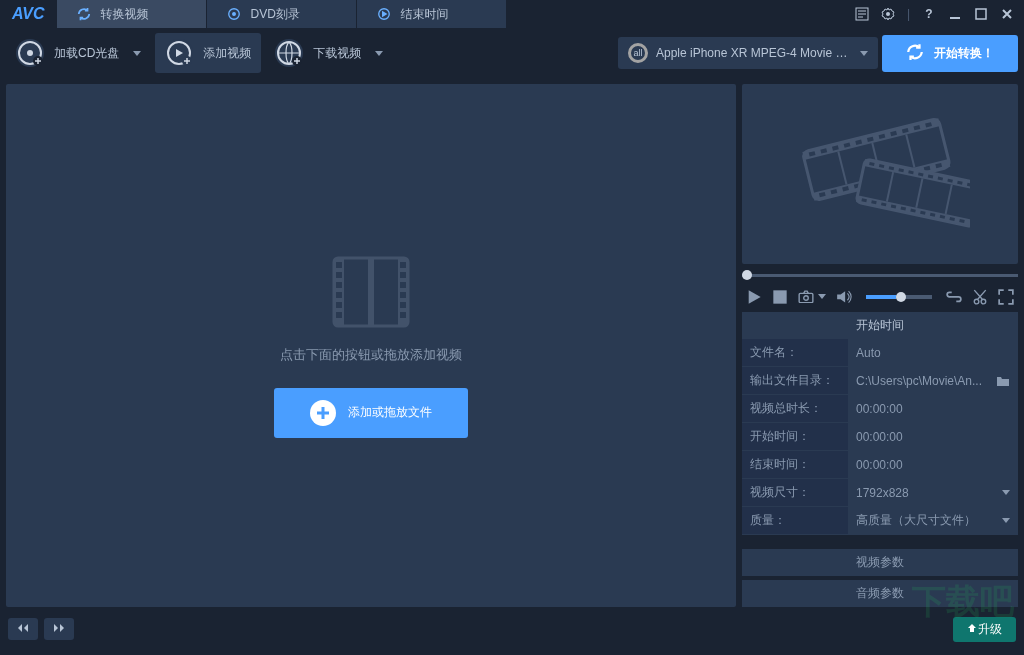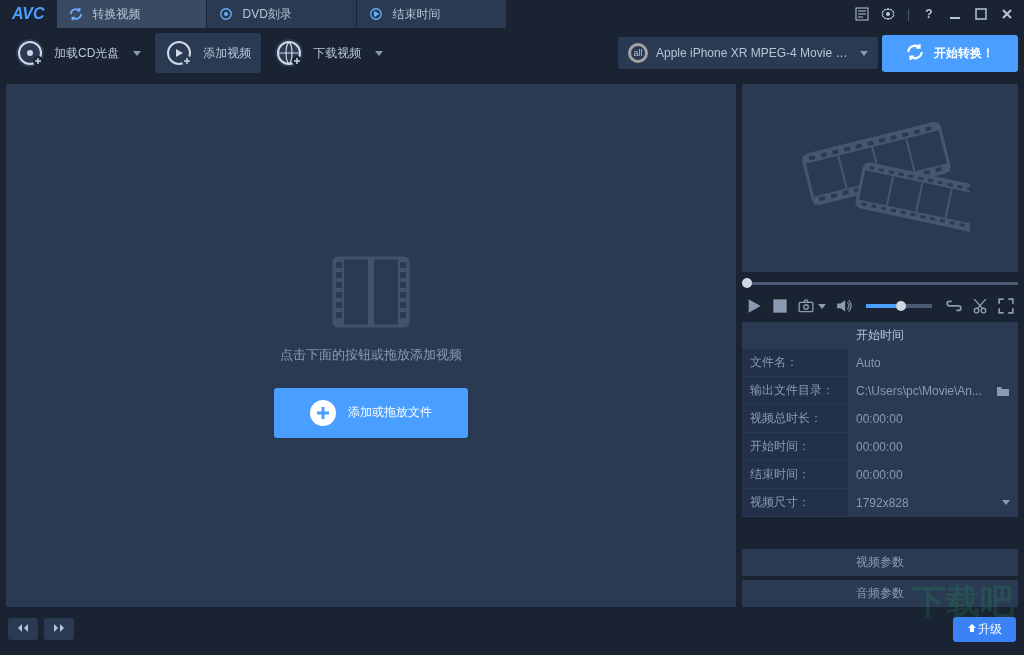--- a/index.html
+++ b/index.html
@@ -1,20 +1,20 @@
 <!DOCTYPE html>
 <html><head>
 <meta charset="utf-8">
 <style>
 * { margin: 0; padding: 0; box-sizing: border-box; font-family: "Microsoft YaHei", Arial, sans-serif; }
 body { background: #1a2332; color: #b8c5d6; font-size: 12px; overflow: hidden; width: 1024px; height: 655px; }
 .titlebar { height: 28px; background: #1a2332; display: flex; align-items: center; }
 .logo { color: #4a9eff; font-weight: bold; font-size: 16px; padding: 0 12px; font-style: italic; }
 .tabs { display: flex; height: 28px; flex: 1; }
-.tab { display: flex; align-items: center; padding: 0 12px; gap: 10px; background: #2a3a52; border-right: 1px solid #1a2332; cursor: pointer; min-width: 150px; }
+.tab { display: flex; align-items: center; padding: 0 20px; gap: 10px; background: #2a3a52; border-right: 1px solid #1a2332; cursor: pointer; min-width: 150px; }
 .tab.active { background: #3a4a62; }
 .tab-icon { width: 14px; height: 14px; display: flex; align-items: center; justify-content: center; }
 .window-controls { display: flex; align-items: center; gap: 12px; padding: 0 10px; }
 .win-icon { width: 14px; height: 14px; cursor: pointer; display: flex; align-items: center; justify-content: center; color: #b8c5d6; }
 .toolbar { height: 50px; background: #1a2332; display: flex; align-items: center; padding: 0 6px; gap: 4px; }
 .tbtn { display: flex; align-items: center; padding: 6px 10px; gap: 10px; cursor: pointer; border-radius: 3px; }
 .tbtn.framed { background: #2a3a52; }
 .tbtn-icon { width: 28px; height: 28px; border-radius: 50%; background: #2a3a52; display: flex; align-items: center; justify-content: center; position: relative; }
 .tbtn-icon svg { width: 28px; height: 28px; }
 .caret { width: 0; height: 0; border-left: 4px solid transparent; border-right: 4px solid transparent; border-top: 5px solid #8a9ab0; margin-left: 4px; }
@@ -41,21 +41,21 @@
 .vol-thumb { position: absolute; left: 45%; top: -3px; width: 10px; height: 10px; border-radius: 50%; background: #d0d8e4; }
 .props { background: #1a2332; }
 .prow { display: flex; border-bottom: 1px solid #2a3a52; }
 .plabel { width: 106px; padding: 5px 8px; color: #8a9ab0; background: #22304a; }
 .pval { flex: 1; padding: 5px 8px; color: #8a9ab0; background: #2a3a52; display: flex; align-items: center; justify-content: space-between; }
 .pval.sel { cursor: pointer; }
 .browse { width: 14px; height: 12px; cursor: pointer; }
 .acc { background: #2a3a52; text-align: center; padding: 5px; color: #8a9ab0; cursor: pointer; margin-top: 6px; }
 .bottombar { height: 32px; background: #1a2332; display: flex; align-items: center; padding: 0 8px; gap: 6px; }
 .bbtn { background: #2a3a52; padding: 4px 8px; border-radius: 3px; cursor: pointer; color: #b8c5d6; }
-.upgrade { background: #3b82f6; color: #fff; padding: 4px 14px; border-radius: 3px; cursor: pointer; display: flex; align-items: center; gap: 1px; }
+.upgrade { background: #0f766e; color: #fff; padding: 4px 14px; border-radius: 3px; cursor: pointer; display: flex; align-items: center; gap: 1px; }
 .watermark { position: absolute; right: 10px; bottom: 30px; opacity: 0.15; color: #22c55e; font-size: 34px; font-weight: bold; pointer-events: none; }
 </style>
 </head>
 <body>
 
 <div class="titlebar">
   <div class="logo">AVC</div>
   <div class="tabs">
     <div class="tab active">
       <span class="tab-icon">
@@ -362,20 +362,27 @@
             <span>00:00:00</span>
           </div>
         </div>
       <div class="prow">
           <div class="plabel">视频尺寸：</div>
           <div class="pval sel">
             <span>1792x828</span>
             <span class="caret"></span>
           </div>
         </div>
+      <div class="prow">
+          <div class="plabel">质量：</div>
+          <div class="pval sel">
+            <span>高质量（大尺寸文件）</span>
+            <span class="caret"></span>
+          </div>
+        </div>
     </div>
     <div style="flex:1"></div>
     <div class="acc">视频参数</div>
     <div class="acc" style="margin-top:0">音频参数</div>
   </div>
 </div>
 
 <div class="bottombar">
   <div class="bbtn"><svg width="14" height="10" viewBox="0 0 14 10" fill="#b8c5d6">
         <path d="M6 1L2 5l4 4zM12 1L8 5l4 4z"></path>

